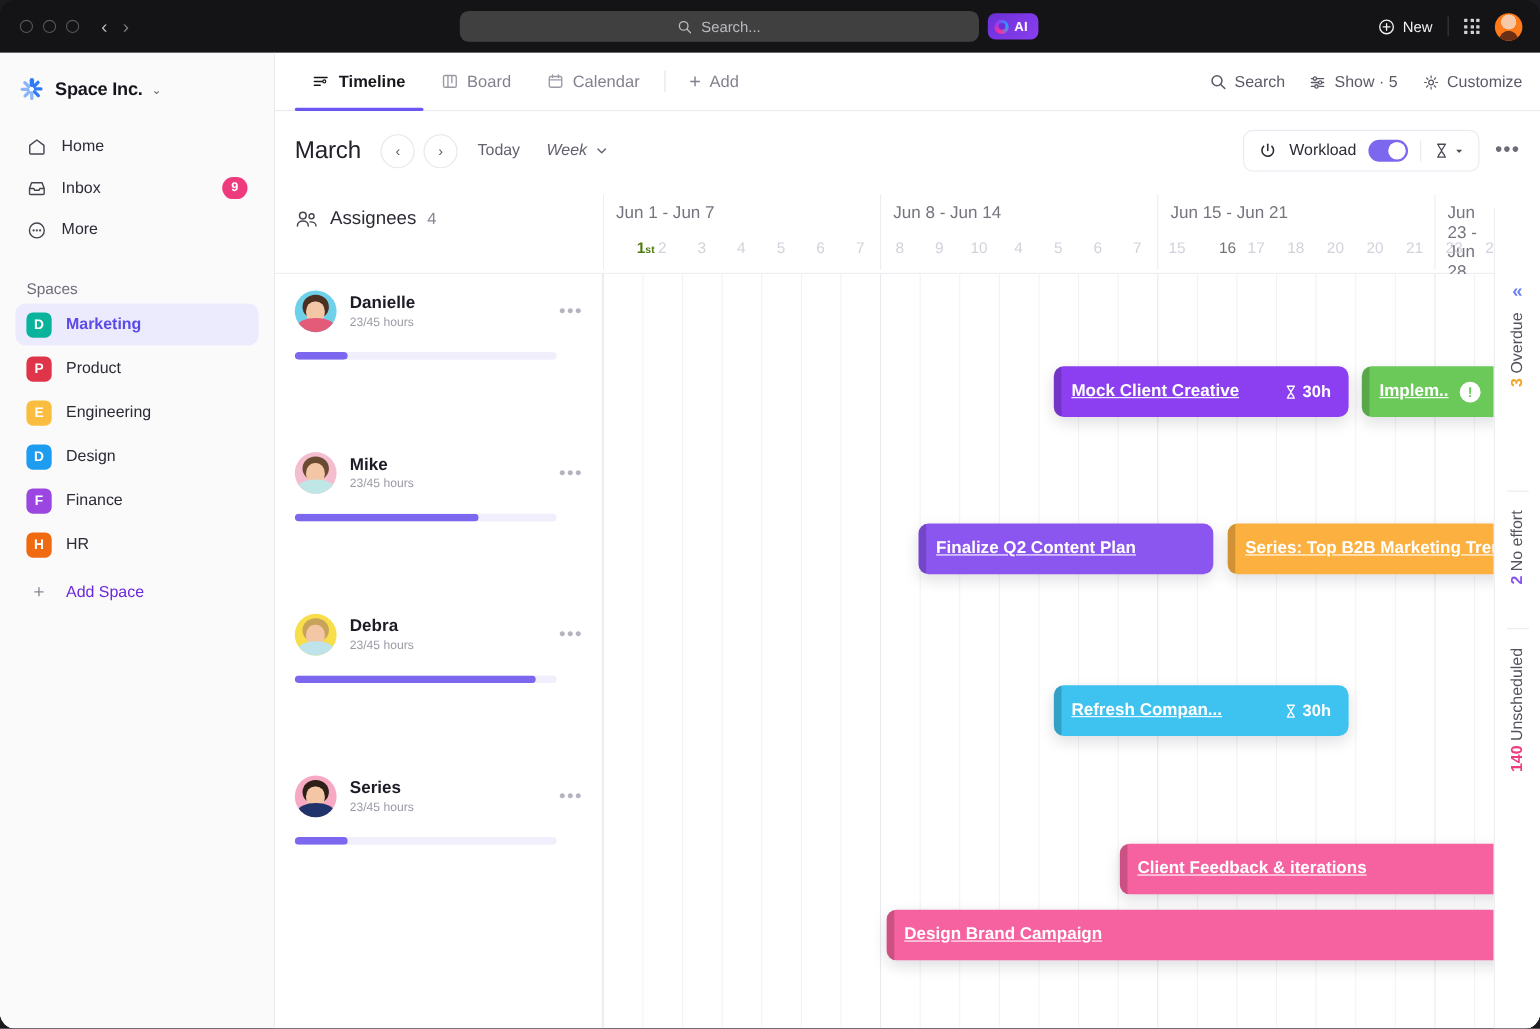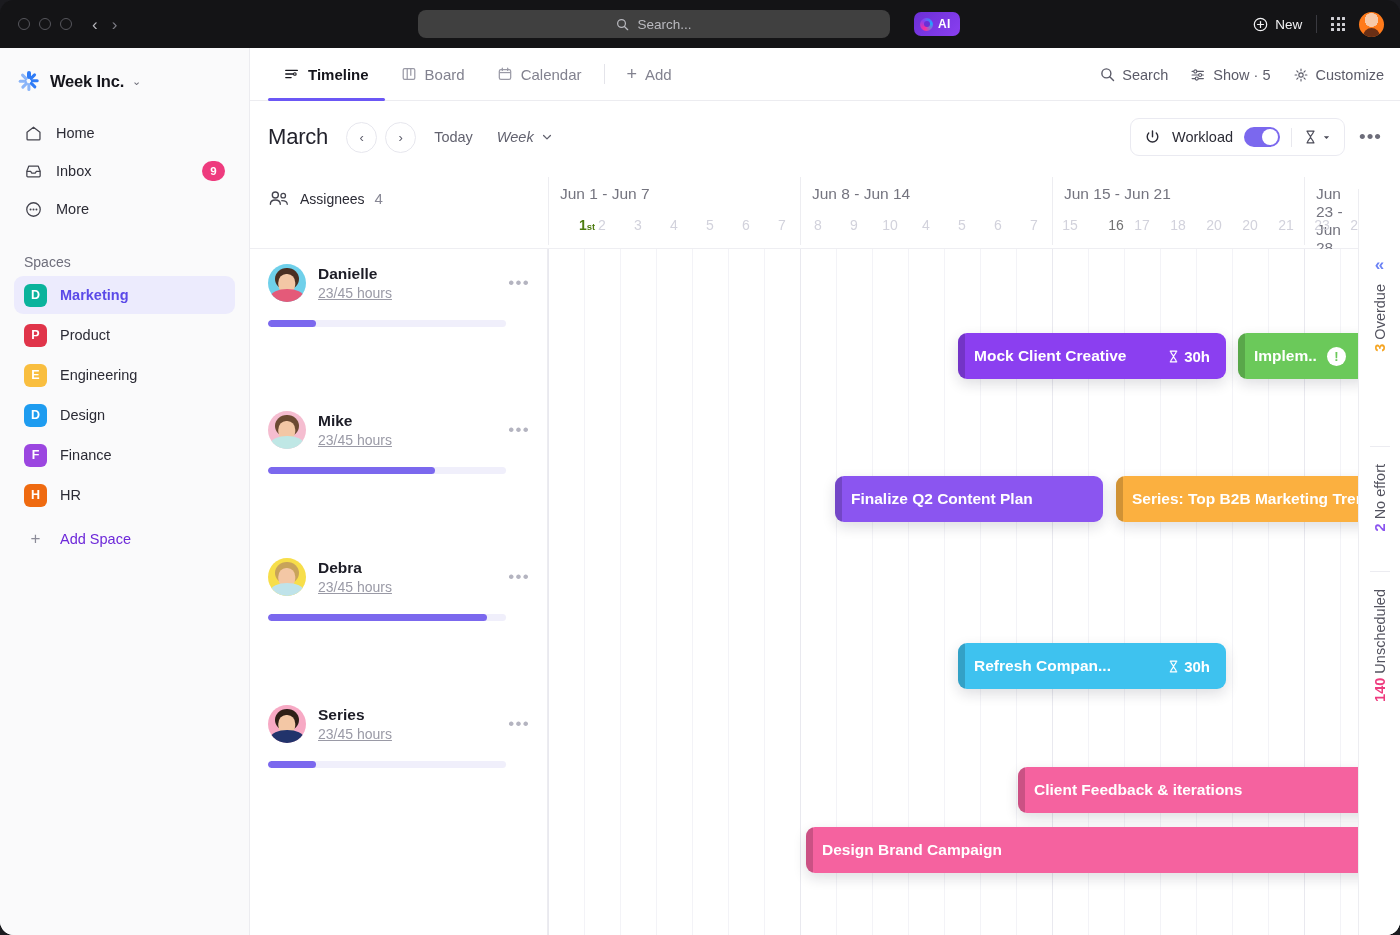--- a/index.html
+++ b/index.html
@@ -40,21 +40,21 @@
     background: #404040; border-radius: 8px;
     display: flex; align-items: center; justify-content: center; gap: 8px;
   }
   .searchwrap .txt { color: #b9b9bf; font-size: 13.5px; }
   .ai-badge {
     position: absolute; left: 898px; top: 12px;
     height: 24px; padding: 0 9px 0 6px;
     background: linear-gradient(135deg,#6b2fd6,#8a3ff0);
     border-radius: 7px;
     display: flex; align-items: center; gap: 5px;
-    color: #fff; font-size: 12px; font-weight: 700; letter-spacing: .3px; margin-left: 16px;
+    color: #fff; font-size: 12px; font-weight: 700; letter-spacing: .3px;
   }
   .ai-ring {
     width: 13px; height: 13px; border-radius: 50%;
     background: conic-gradient(from 200deg, #ff2d9b, #8a3ff0, #21a3ff, #ff2d9b);
     display: inline-block; position: relative;
   }
   .ai-ring::after{
     content:""; position:absolute; left:3.5px; top:3.5px;
     width:6px; height:6px; border-radius:50%; background:#6b2fd6;
   }
@@ -189,21 +189,21 @@
   .wl-sep { width: 1px; height: 19px; background: #e8e8ee; }
   .hourglass { display: flex; align-items: center; gap: 4px; color: #4a4a57; cursor: pointer; }
   .dots-btn { color: #6d6d7a; font-size: 19px; letter-spacing: 1px; cursor: pointer; }
 
   
   .headrow { height: 76px; position: relative; border-bottom: 1px solid #eeeef2; }
   .assignees-cell {
     position: absolute; left: 18px; top: 16px;
     display: flex; align-items: center; gap: 10px;
   }
-  .assignees-cell .t { font-size: 14px; color: #2b2b35; font-weight: 500; }
+  .assignees-cell .t { font-size: 17px; color: #2b2b35; font-weight: 500; }
   .assignees-cell .c { font-size: 15px; color: #878794; }
 
   .weekscroll {
     position: absolute; left: 298px; top: 0; right: 42px; height: 76px; overflow: hidden;
   }
   .weekhead { position: absolute; top: 12px; font-size: 15.5px; color: #74747f; }
   .wk-div { position: absolute; top: 4px; width: 1px; height: 68px; background: #ededf1; }
   .daynum {
     position: absolute; top: 44px; width: 36px; text-align: center;
     font-size: 14px; color: #d2d2dc;
@@ -216,21 +216,21 @@
   .gridarea { position: absolute; left: 0; right: 42px; top: 201px; bottom: 0; overflow: hidden; }
   .vline { position: absolute; top: 0; bottom: 0; width: 1px; background: #f3f3f7; }
   .vline.week { background: #e9e9ef; }
 
   
   .leftcol { position: absolute; left: 0; top: 0; width: 298px; bottom: 0; background: #fff; z-index: 4; border-right: 1px solid #ececf0;}
   .person { position: absolute; left: 18px; width: 262px; }
   .p-top { display: flex; align-items: center; gap: 12px; }
   .p-av { width: 38px; height: 38px; border-radius: 50%; position: relative; overflow: hidden; flex: 0 0 38px; }
   .p-name { font-size: 15.5px; font-weight: 700; color: #1c1c26; }
-  .p-hours { font-size: 14px; color: #9a9aa6; margin-top: 2px; text-decoration: underline; }
+  .p-hours { font-size: 11px; color: #9a9aa6; margin-top: 2px; }
   .p-dots { margin-left: auto; color: #b4b4c0; font-size: 17px; letter-spacing: 1.3px; cursor: pointer; }
   .p-bar { margin-top: 18px; height: 7px; border-radius: 4px; background: #f0effb; width: 238px; overflow: hidden; }
   .p-bar i { display: block; height: 7px; border-radius: 4px; background: #7b68ee; }
 
   
   .face { position: absolute; inset: 0; }
   .face .hair { position: absolute; border-radius: 50%; }
   .face .skin {
     position: absolute; left: 50%; top: 26%; width: 46%; height: 52%;
     transform: translateX(-50%); border-radius: 46% 46% 50% 50%; background: #f3c7a5;
@@ -245,21 +245,21 @@
     position: absolute; height: 46px; border-radius: 9px;
     display: flex; align-items: center; padding: 0 16px;
     color: #fff; font-size: 15.5px; font-weight: 600;
     box-shadow: 0 5px 14px rgba(20,20,40,.14);
     cursor: pointer; white-space: nowrap; overflow: hidden;
   }
   .bar .edge {
     position: absolute; left: 0; top: 0; bottom: 0; width: 7px;
     border-radius: 9px 0 0 9px; background: rgba(0,0,0,.17);
   }
-  .bar .bl { position: relative; z-index: 2; }
+  .bar .bl { position: relative; z-index: 2; text-decoration: underline; }
   .bar .hrs {
     margin-left: auto; position: relative; z-index: 2;
     display: flex; align-items: center; gap: 4px; font-size: 15px; font-weight: 700;
   }
   .warn {
     margin-left: 10px; position: relative; z-index: 2;
     width: 19px; height: 19px; border-radius: 50%; background: #fff;
     color: #5aa84f; font-size: 13px; font-weight: 800;
     display: flex; align-items: center; justify-content: center;
   }
@@ -345,21 +345,21 @@
         <span class="brand-logo" id="brandLogo">
             <i style="transform: rotate(0deg); opacity: 1;"></i>
             <i style="transform: rotate(45deg); opacity: 1;"></i>
             <i style="transform: rotate(90deg); opacity: 1;"></i>
             <i style="transform: rotate(135deg); opacity: 1;"></i>
             <i style="transform: rotate(180deg); opacity: 0.55;"></i>
             <i style="transform: rotate(225deg); opacity: 0.55;"></i>
             <i style="transform: rotate(270deg); opacity: 0.55;"></i>
             <i style="transform: rotate(315deg); opacity: 0.55;"></i>
           </span>
-        <span class="brand-name">Week Inc.</span>
+        <span class="brand-name">Space Inc.</span>
         <span class="brand-caret">⌄</span>
       </div>
 
       <div class="navlist">
         <div class="navrow">
           <svg width="19" height="19" viewBox="0 0 20 20">
             <path d="M3.2 8.6 10 3.4l6.8 5.2v7.2a1 1 0 0 1-1 1H4.2a1 1 0 0 1-1-1z" fill="none" stroke="#45454f" stroke-width="1.35" stroke-linejoin="round"></path>
           </svg>
           <span class="label">Home</span>
         </div>
@@ -603,21 +603,21 @@
               <span class="warn" style="color: rgb(107, 201, 90);">!</span>
             </div>
             <div class="bar" style="left: 585px; width: 268px; top: 227px; background: rgb(139, 85, 240);">
               <span class="edge"></span>
               <span class="bl">Finalize Q2 Content Plan</span>
             </div>
             <div class="bar" style="left: 866px; width: 419px; top: 227px; background: rgb(251, 176, 64);">
               <span class="edge"></span>
               <span class="bl">Series: Top B2B Marketing Trends</span>
             </div>
-            <div class="bar" style="left: 708px; width: 268px; top: 374px; background: rgb(62, 194, 239); margin-top: 20px;">
+            <div class="bar" style="left: 708px; width: 268px; top: 374px; background: rgb(62, 194, 239);">
               <span class="edge"></span>
               <span class="bl">Refresh Compan...</span>
               <span class="hrs">
                 <svg width="13" height="15" viewBox="0 0 16 18">
                   <path d="M4 2.4h8M4 15.6h8M4.6 2.4c0 3.4 3.4 4.6 3.4 6.6 0 2-3.4 3.2-3.4 6.6M11.4 2.4c0 3.4-3.4 4.6-3.4 6.6 0 2 3.4 3.2 3.4 6.6" fill="none" stroke="#fff" stroke-width="1.5" stroke-linecap="round"></path>
                 </svg>
                 <span>30h</span>
               </span>
             </div>
             <div class="bar" style="left: 768px; width: 590px; top: 518px; background: rgb(245, 98, 159);">

